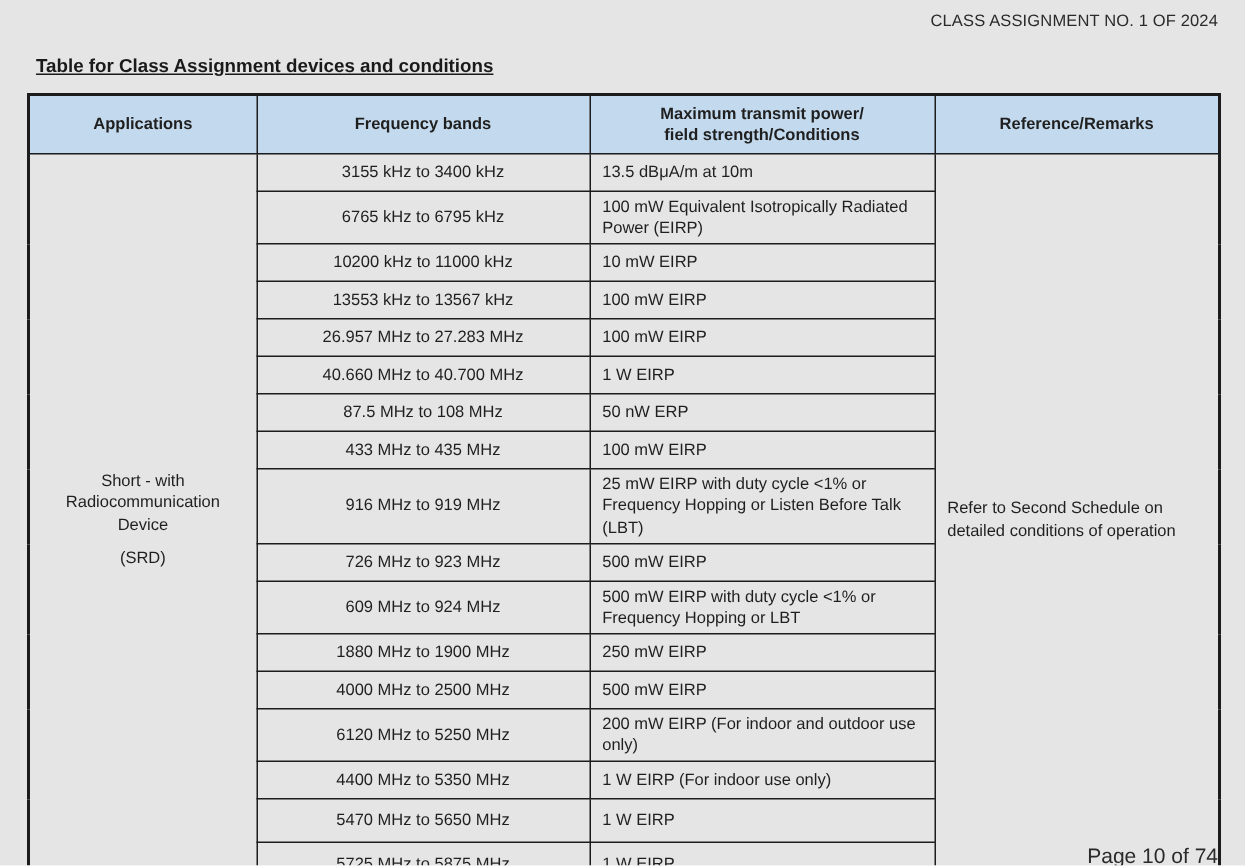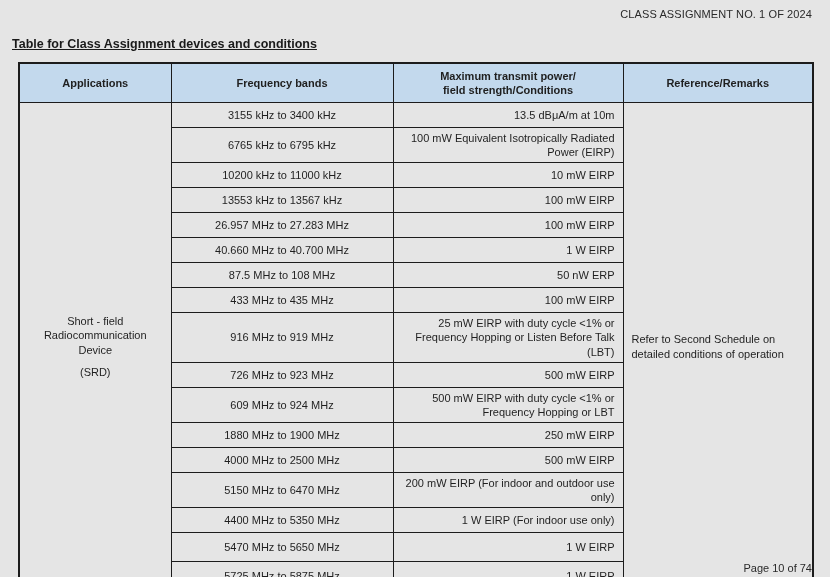--- a/index.html
+++ b/index.html
@@ -20,21 +20,21 @@
     position: absolute;
     top: 8px;
     right: 18px;
     font-size: 11px;
     color: #2a2a2a;
     letter-spacing: 0.1px;
   }
   .doc-title {
     position: absolute;
     top: 37px;
-    left: 12px;
+    left: 24px;
     font-size: 12.5px;
     font-weight: bold;
     text-decoration: underline;
     color: #1a1a1a;
   }
   table.assignment {
     position: absolute;
     top: 62px;
     left: 18px;
     width: 794px;
@@ -55,41 +55,41 @@
   col.c-pow  { width: 230px; }
   col.c-ref  { width: 190px; }
   table.assignment thead th {
     background: #c3d9ed;
     font-weight: bold;
     text-align: center;
     height: 34px;
     font-size: 11px;
   }
   td.band-cell { text-align: center; padding-left: 7px; }
-  td.power-cell { text-align: right; }
+  td.power-cell { text-align: left; }
   td.app-cell {
     text-align: center;
     vertical-align: middle;
   }
   td.app-cell .srd-abbr { margin-top: 8px; }
   td.ref-cell {
     text-align: left;
     vertical-align: middle;
     padding-left: 9px;
     padding-right: 14px;
   }
   tr.r-single td { height: 20px; }
   tr.r-tall td   { height: 24px; }
   tr.r-double td { height: 30px; }
   tr.r-triple td { height: 45px; }
   .doc-footer {
     position: absolute;
     top: 562px;
     right: 18px;
-    font-size: 11px;
+    font-size: 14px;
     color: #2a2a2a;
   }
 </style>
 </head>
 <body>
 
 <div class="page">
 
   <div class="doc-header">CLASS ASSIGNMENT NO. 1 OF 2024</div>
 
@@ -109,21 +109,21 @@
         <th>
           <div>Maximum transmit power/</div>
           <div>field strength/Conditions</div>
         </th>
         <th>Reference/Remarks</th>
       </tr>
     </thead>
     <tbody>
       <tr class="r-single">
         <td class="app-cell" rowspan="17">
-          <div>Short - field</div>
+          <div>Short - with</div>
           <div>Radiocommunication</div>
           <div>Device</div>
           <div class="srd-abbr">(SRD)</div>
         </td>
         <td class="band-cell">3155 kHz to 3400 kHz</td>
         <td class="power-cell">13.5 dBμA/m at 10m</td>
         <td class="ref-cell" rowspan="17">Refer to Second Schedule on detailed conditions of operation</td>
       </tr>
       <tr class="r-double">
         <td class="band-cell">6765 kHz to 6795 kHz</td>
@@ -167,21 +167,21 @@
       </tr>
       <tr class="r-single">
         <td class="band-cell">1880 MHz to 1900 MHz</td>
         <td class="power-cell">250 mW EIRP</td>
       </tr>
       <tr class="r-single">
         <td class="band-cell">4000 MHz to 2500 MHz</td>
         <td class="power-cell">500 mW EIRP</td>
       </tr>
       <tr class="r-double">
-        <td class="band-cell">5150 MHz to 6470 MHz</td>
+        <td class="band-cell">6120 MHz to 5250 MHz</td>
         <td class="power-cell">200 mW EIRP (For indoor and outdoor use only)</td>
       </tr>
       <tr class="r-single">
         <td class="band-cell">4400 MHz to 5350 MHz</td>
         <td class="power-cell">1 W EIRP (For indoor use only)</td>
       </tr>
       <tr class="r-tall">
         <td class="band-cell">5470 MHz to 5650 MHz</td>
         <td class="power-cell">1 W EIRP</td>
       </tr>

